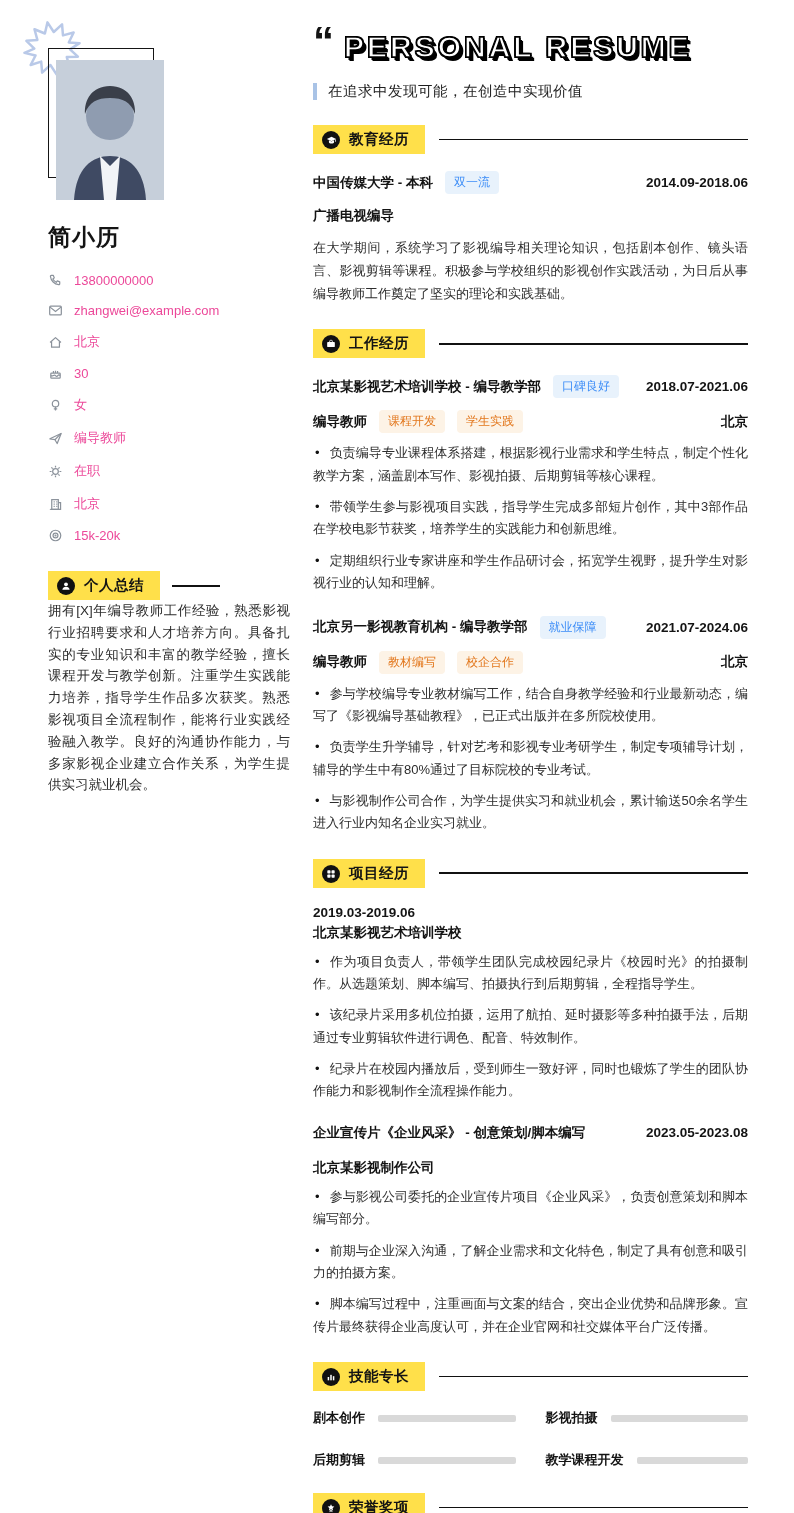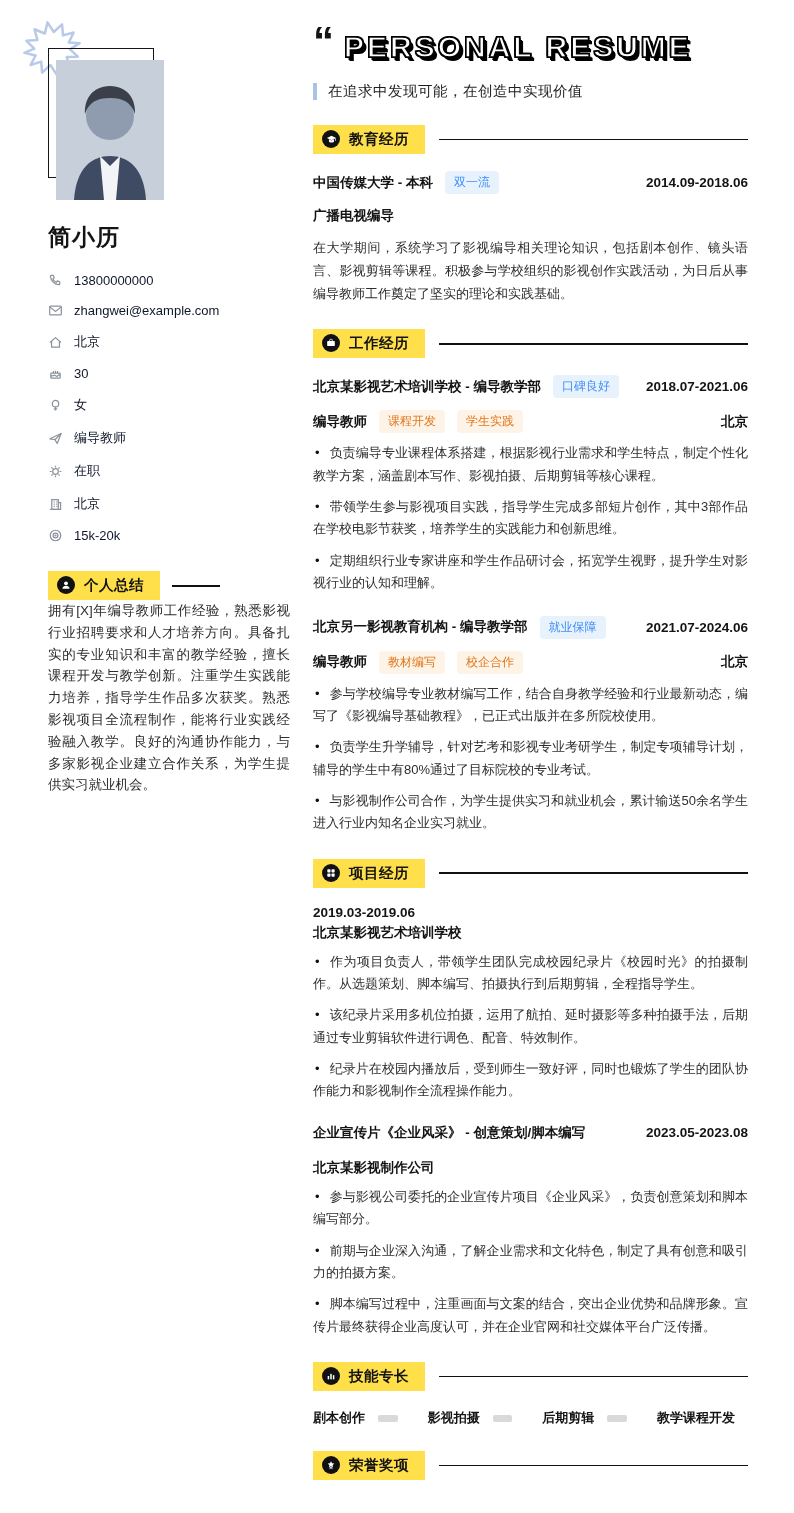--- a/index.html
+++ b/index.html
@@ -18,25 +18,25 @@
   .page{display:flex; width:794px;}
 
   
   .sidebar{width:290px; flex-shrink:0; padding:48px 0 0 48px;}
   .photoWrap{position:relative; width:118px; height:154px;}
   .star-decor{position:absolute; left:-26px; top:-30px; width:60px; height:60px; transform:rotate(-10deg);}
   .photo-frame{position:absolute; left:0; top:0; width:106px; height:130px; border:1.5px solid #151515; background:transparent;}
   .photo{position:absolute; left:8px; top:12px; width:108px; height:140px; background:var(--photo-bg); overflow:hidden;}
   .side-name{margin-top:20px; font-size:23px; font-weight:bold; letter-spacing:1px;}
   .contact{margin-top:20px;}
-  .c-row{display:flex; align-items:center; gap:11px; margin-bottom:15px; font-size:13px; color:#0f172a;}
+  .c-row{display:flex; align-items:center; gap:11px; margin-bottom:15px; font-size:13px; color:#ec4899;}
   .c-row svg{flex-shrink:0;}
 
   .side-head{display:flex; align-items:center; margin-top:28px;}
-  .head-badge{background:var(--yellow); display:inline-flex; align-items:flex-start; gap:9px; padding:5px 16px 5px 9px;}
+  .head-badge{background:var(--yellow); display:inline-flex; align-items:flex-end; gap:9px; padding:5px 16px 5px 9px;}
   .head-badge .title{font-size:14.5px; font-weight:bold; letter-spacing:.5px;}
   .icon-circle{width:18px; height:18px; border-radius:50%; background:#111; display:flex; align-items:center; justify-content:center; flex-shrink:0;}
   .side-line{width:48px; height:2px; background:#111; margin-left:12px;}
   .summary-text{margin-top:0; width:242px; font-size:13.5px; line-height:21.8px; color:var(--text); text-align:justify;}
 
   
   .main{flex:1; padding:26px 46px 0 23px;}
   .title-row{display:flex; align-items:flex-start; gap:12px;}
   .big-quote{font-size:42px; font-weight:bold; line-height:.75; letter-spacing:-2px;}
   .bubble-title{
@@ -56,21 +56,21 @@
   .entry-left{display:flex; align-items:center; gap:12px; flex:1; min-width:0;}
   .b135{font-size:13.5px; font-weight:bold;}
   .date{font-size:13.5px; font-weight:bold; white-space:nowrap;}
   .tag{font-size:12px; padding:3px 9px; border-radius:4px; white-space:nowrap;}
   .tag.blue{background:var(--blue-bg); color:var(--blue);}
   .tag.orange{background:var(--orange-bg); color:var(--orange);}
   .para{margin-top:11px; font-size:13px; line-height:1.78; color:var(--text); text-align:justify;}
   .bullet{margin-top:9px; font-size:13px; line-height:1.72; color:var(--text); text-align:justify;}
   .bullet::before{content:"•"; font-size:13px; margin:0 10px 0 2px; color:#111;}
 
-  .skills-grid{margin-top:18px; display:grid; grid-template-columns:1fr 1fr 1fr 1fr; column-gap:30px; row-gap:24px;}
+  .skills-grid{margin-top:18px; display:grid; grid-template-columns:1fr 1fr; column-gap:30px; row-gap:24px;}
   .skill{display:flex; align-items:center; gap:13px;}
   .skill-label{font-size:13px; font-weight:bold; white-space:nowrap;}
   .skill-track{flex:1; height:7px; background:var(--track); border-radius:2px; overflow:hidden;}
   .skill-fill{height:100%; background:#111; border-radius:2px;}
 </style>
 </head>
 <body>
 
 <div class="page">
 

